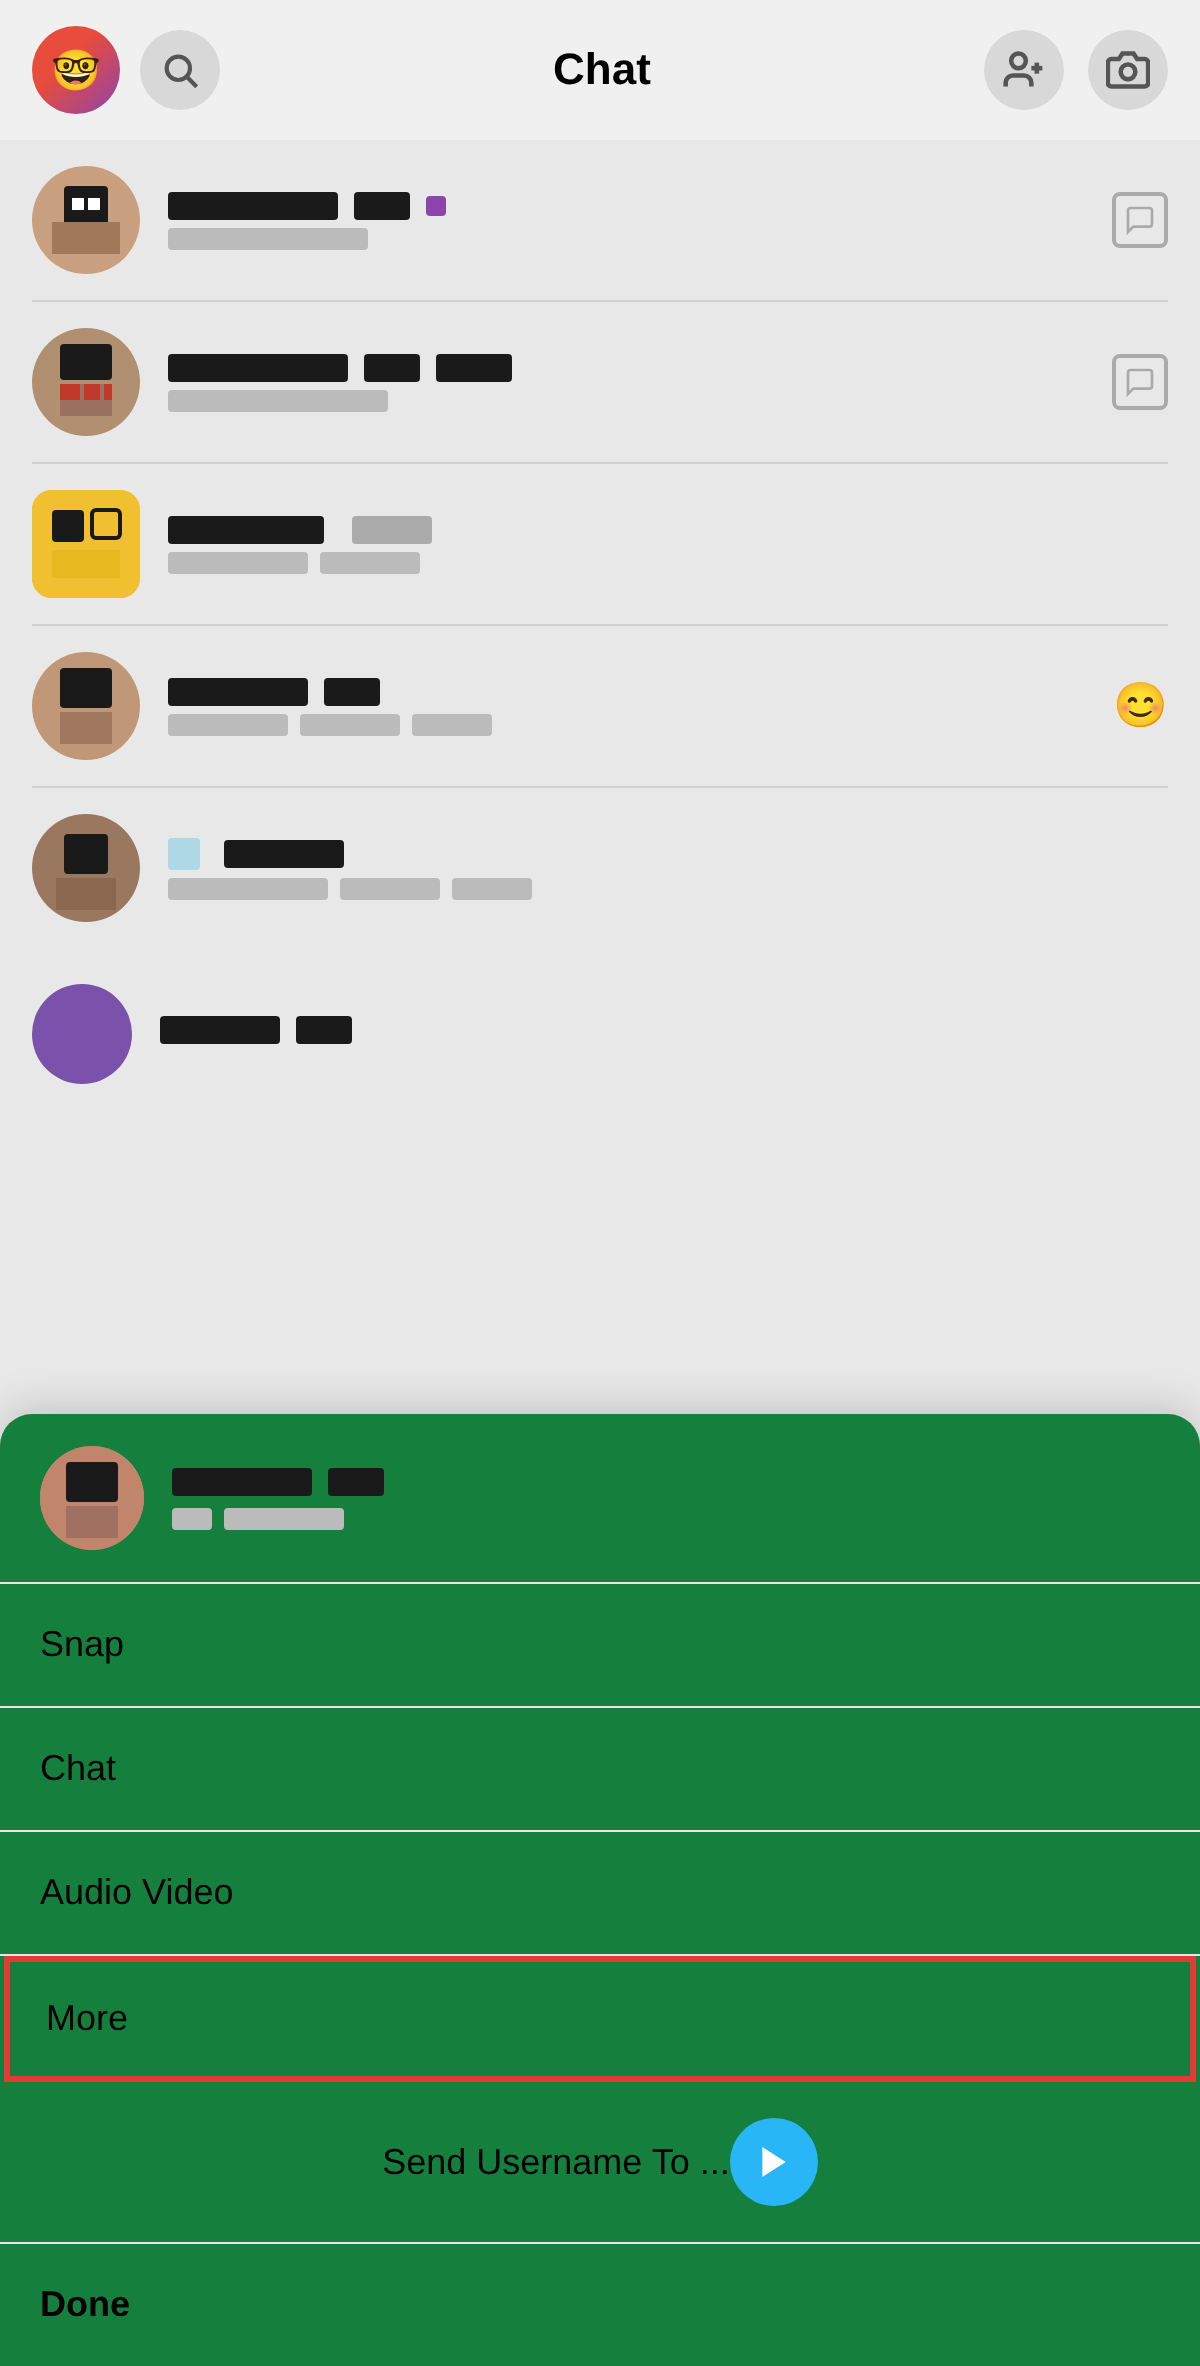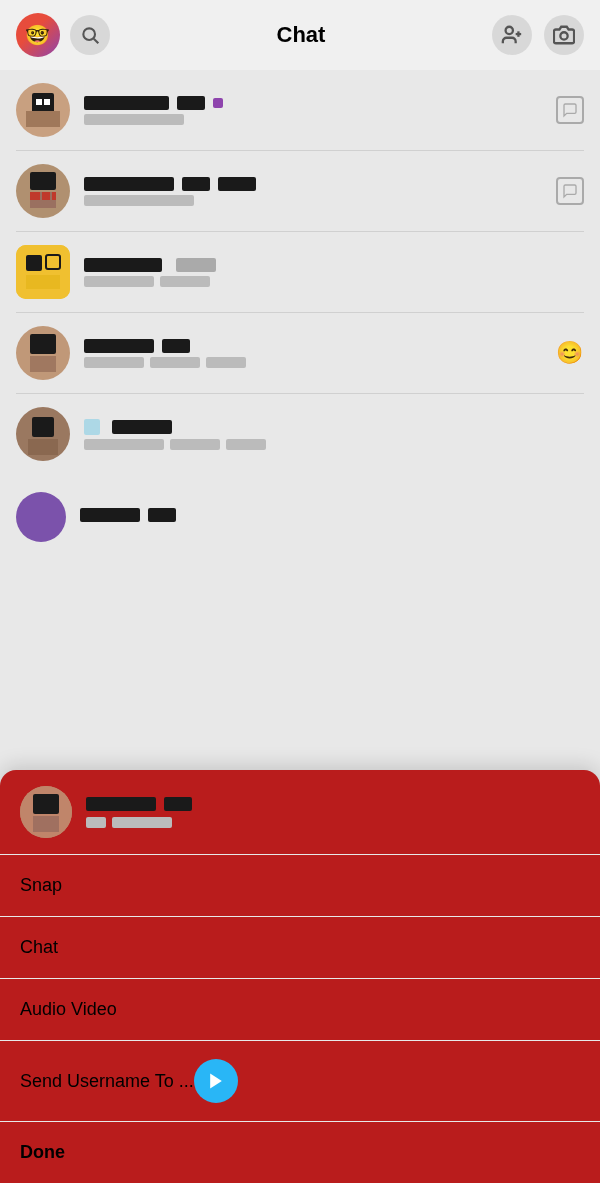--- a/index.html
+++ b/index.html
@@ -166,21 +166,21 @@
       border-radius: 2px;
       flex-shrink: 0;
     }
 
     
     .bottom-sheet {
       position: absolute;
       bottom: 0;
       left: 0;
       right: 0;
-      background: #b91c1c;
+      background: #15803d;
       border-radius: 16px 16px 0 0;
       z-index: 20;
       box-shadow: 0 -4px 20px rgba(0,0,0,0.15);
     }
 
     
     .partial-item {
       position: absolute;
       bottom: 630px;
       left: 0;
@@ -224,21 +224,21 @@
 
     .sheet-action-item.highlighted {
       border: 3px solid #e53935;
       margin: 0 2px;
       padding: 18px 18px;
     }
 
     .sheet-send-row {
       display: flex;
       align-items: center;
-      justify-content: flex-start;
+      justify-content: center;
       padding: 18px 20px;
       border-bottom: 1px solid #e8e8e8;
     }
 
     .send-btn {
       width: 44px;
       height: 44px;
       border-radius: 50%;
       background: #29b6f6;
       display: flex;
@@ -466,20 +466,21 @@
     </div>
   </div>
 
   <div class="sheet-action-item">Snap</div>
 
   <div class="sheet-action-item">Chat</div>
 
   <div class="sheet-action-item">Audio Video</div>
 
 
+  <div class="sheet-action-item highlighted">More</div>
 
   <div class="sheet-send-row">
     <span style="font-size:18px;font-weight:500;color:#000;">Send Username To ...</span>
     <div class="send-btn">
       <svg width="20" height="20" viewBox="0 0 24 24" fill="white">
         <polygon points="5,3 19,12 5,21 5,3"></polygon>
       </svg>
     </div>
   </div>
 

